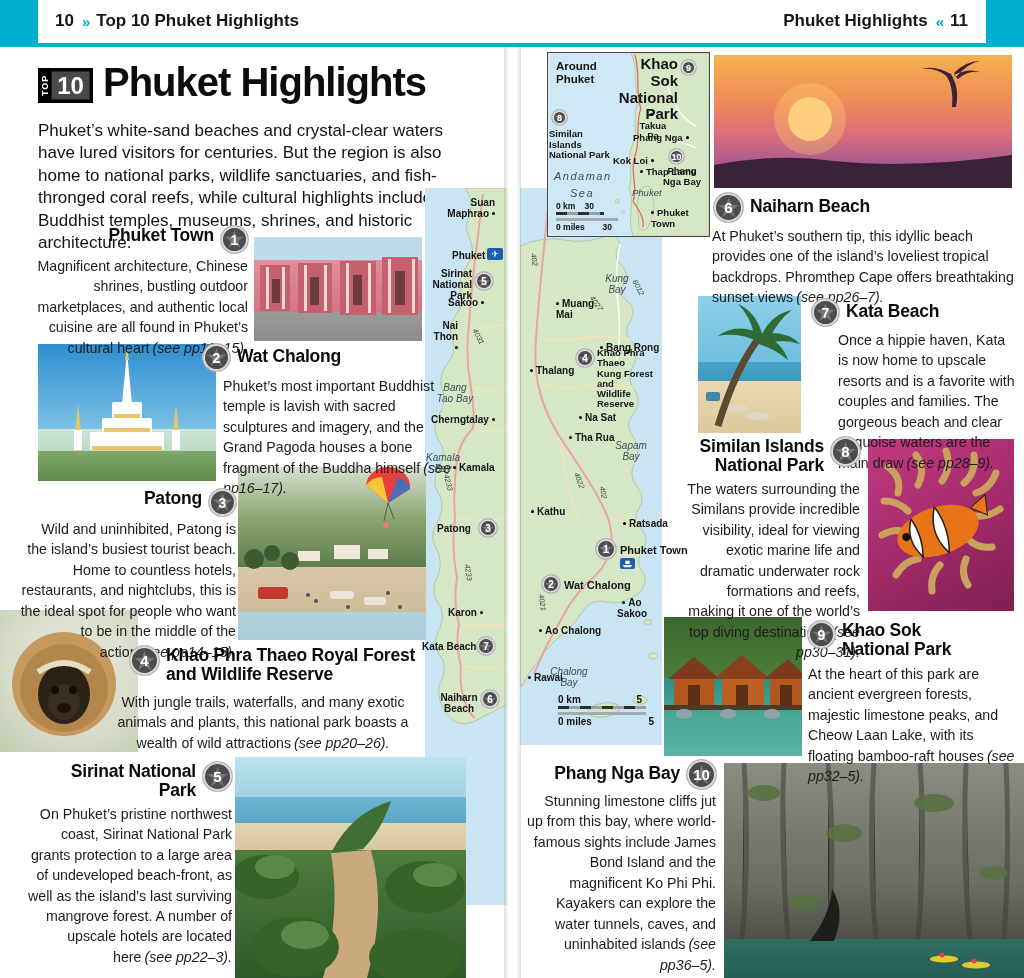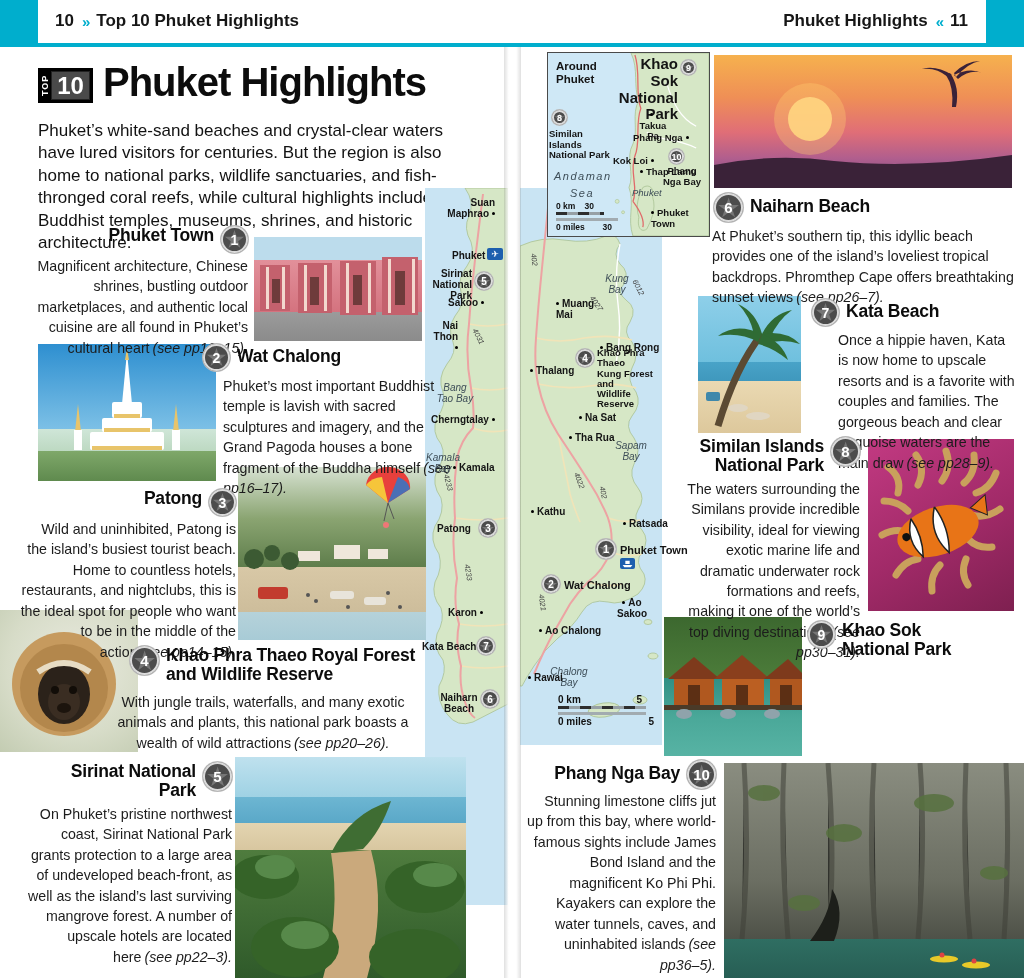--- a/index.html
+++ b/index.html
@@ -579,20 +579,23 @@
   </div>
 
   <div class="abs" style="left:808px;top:621px;z-index:4;">
     <div class="hrow">
       <span class="badge bg27">
           <span class="n">9</span>
         </span>
       <span class="h" style="width:140px;">Khao Sok National Park</span>
     </div>
   </div>
+  <div class="abs b" style="left:808px;top:664px;width:208px;z-index:4;">
+    <span>At the heart of this park are ancient evergreen forests, majestic limestone peaks, and Cheow Laan Lake, with its floating bamboo-raft houses</span><span class="ref">(see pp32–5).</span>
+  </div>
 
   <div class="abs ta-r" style="left:526px;top:760px;width:190px;z-index:4;">
     <div class="hrow right">
       <span class="h" style="margin-top:4px;">Phang Nga Bay</span>
       <span class="badge bg29">
           <span class="n">10</span>
         </span>
     </div>
     <div class="b" style="margin-top:2px;"><span>Stunning limestone cliffs jut up from this bay, where world-famous sights include James Bond Island and the magnificent Ko Phi Phi. Kayakers can explore the water tunnels, caves, and uninhabited islands</span><span class="ref">(see pp36–5).</span></div>
   </div>

